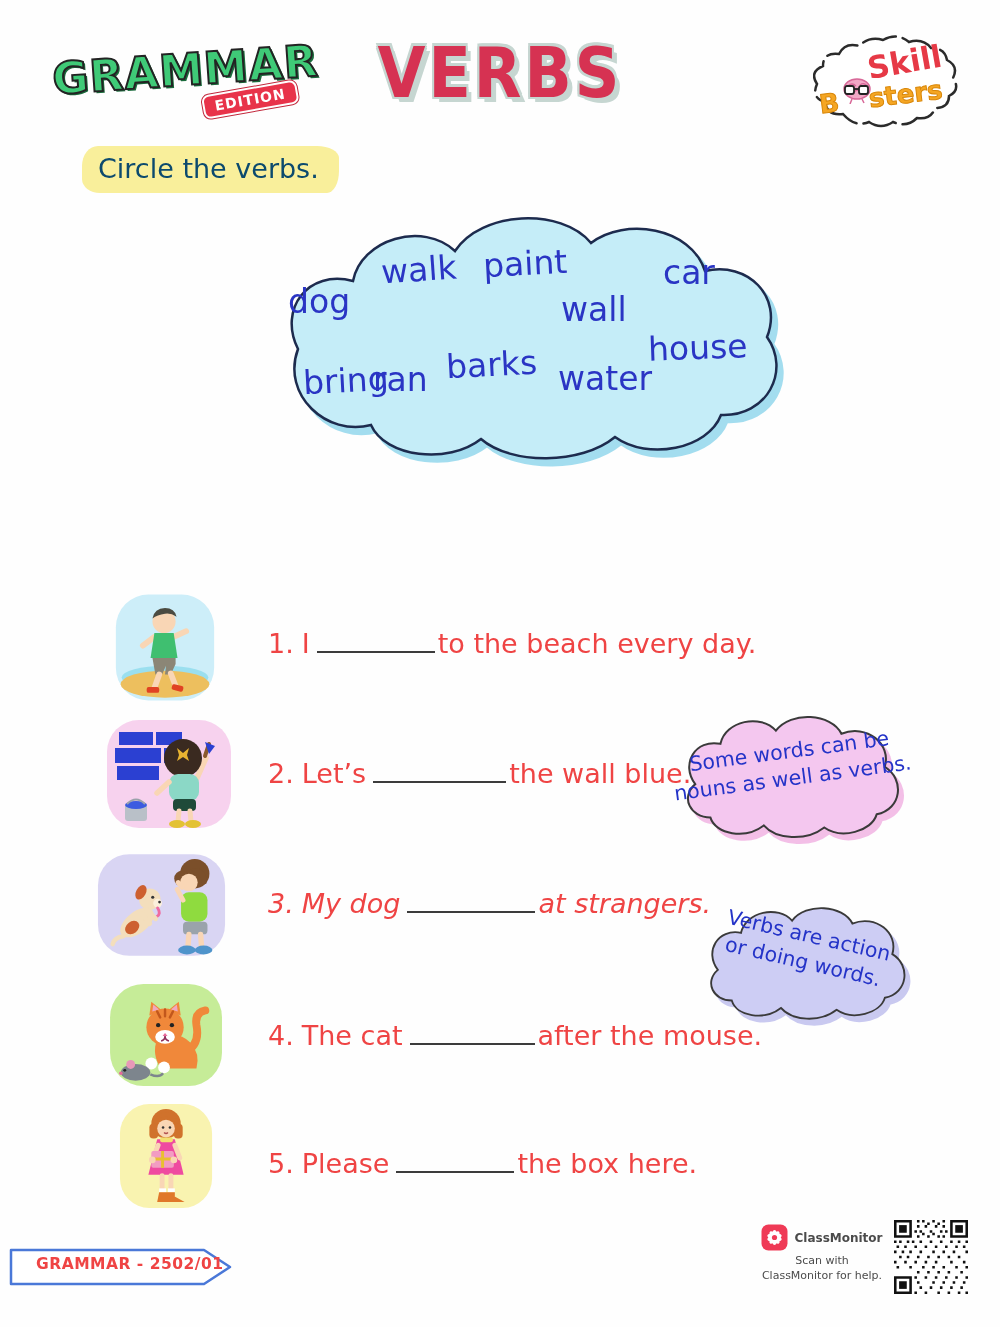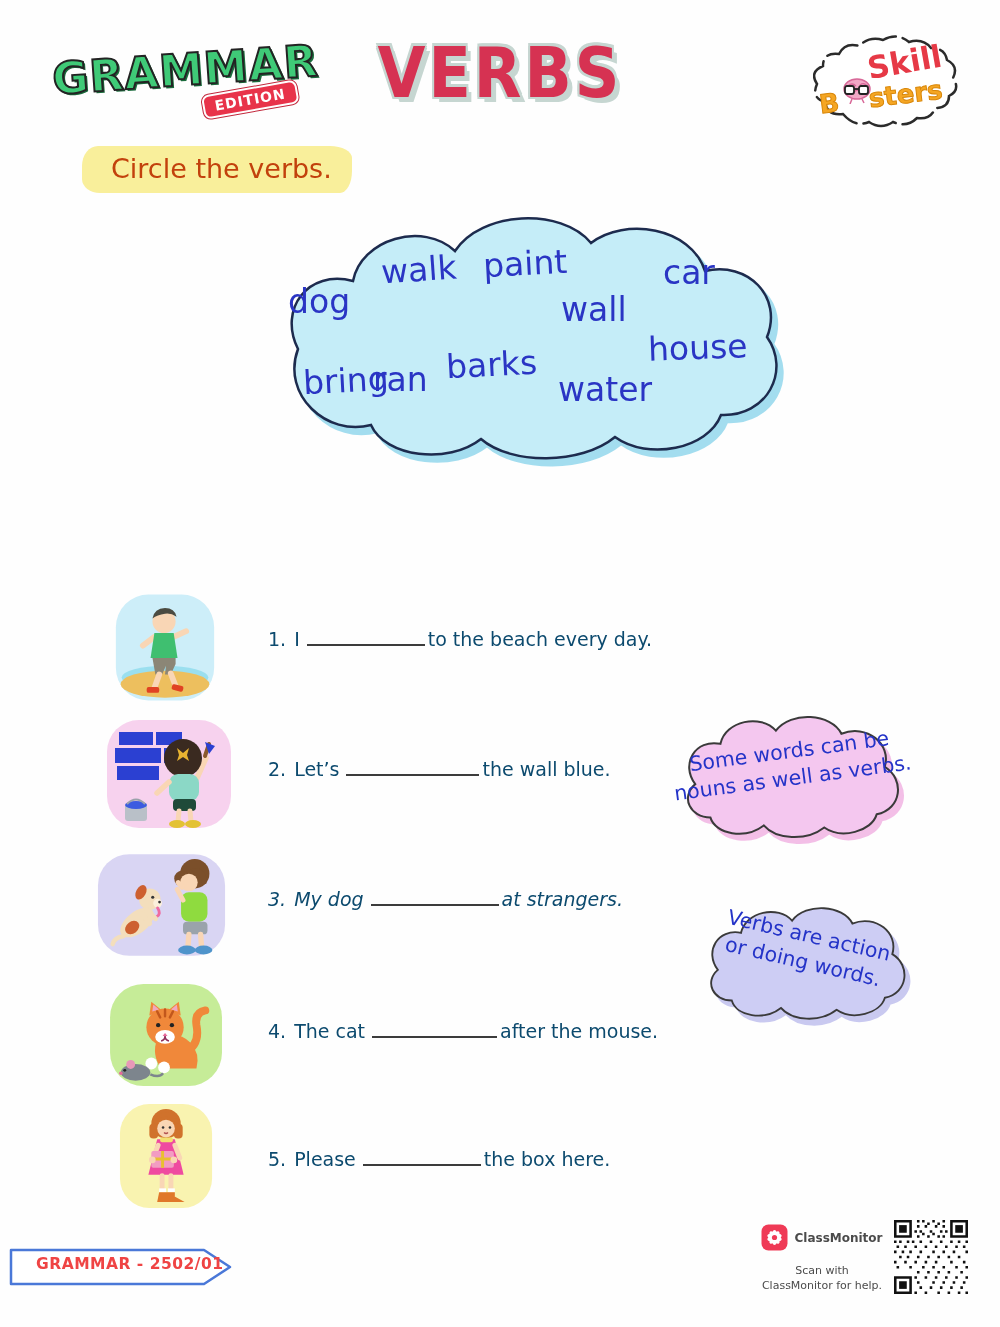--- a/index.html
+++ b/index.html
@@ -21,34 +21,34 @@
       0 -2px 0 #c6d6d1,0 2px 0 #c6d6d1,-2px 0 0 #c6d6d1,2px 0 0 #c6d6d1,5px 5px 0 #c6d6d1;}
   .skill-logo{position:absolute;left:813px;top:26px;width:168px;height:108px;}
   .skill-word{position:absolute;left:54px;top:18px;font-size:31px;font-weight:800;color:#e63946;
     transform:rotate(-10deg);text-shadow:1px 1px 0 #fff;}
   .boosters-line{position:absolute;left:6px;top:56px;font-size:26px;font-weight:800;color:#f5a623;
     transform:rotate(-7deg);-webkit-text-stroke:1px #d88608;}
   .boosters-line .rest{margin-left:30px;}
   .brain{position:absolute;left:27px;top:52px;width:34px;height:26px;}
 
   
-  .hl{position:absolute;font-size:27px;color:#c2410c;padding:7px 20px 9px 29px;white-space:nowrap;}
+  .hl{position:absolute;font-size:27px;color:#0c4a6e;padding:7px 20px 9px 16px;white-space:nowrap;}
   .hl-yellow{left:82px;top:146px;background:#f9ef9b;
     border-radius:16px 22px 12px 18px/20px 12px 22px 14px;}
   .hl-green{left:80px;top:486px;background:#c9ee78;
     border-radius:10px 18px 12px 16px/16px 12px 18px 10px;}
 
   
   .cloud-wrap{position:absolute;left:243px;top:198px;width:540px;height:272px;}
   .cloud-svg{position:absolute;left:0;top:0;filter:drop-shadow(6px 7px 0 #a3ddef);}
   .cloud-word{position:absolute;font-size:33px;color:#2a35c4;white-space:nowrap;}
 
   
   .thumb{position:absolute;}
-  .sentence{position:absolute;font-size:19px;color:#0c4a6e;white-space:nowrap;}
+  .sentence{position:absolute;font-size:27px;color:#ef4444;white-space:nowrap;}
   .sentence .num{margin-right:8px;}
   .blank{display:inline-block;border-bottom:2px solid #3c3c3c;height:0.85em;
     margin-left:7px;margin-right:3px;vertical-align:baseline;}
 
   
   .tip{position:absolute;}
   .tip-svg{position:absolute;left:0;top:0;}
   .tip-pink .tip-svg{filter:drop-shadow(5px 6px 0 #f3bfe7);}
   .tip-purple .tip-svg{filter:drop-shadow(5px 6px 0 #c9c9f0);}
   .tip-text{position:absolute;width:100%;text-align:center;font-size:20.5px;color:#2433c8;
@@ -56,21 +56,21 @@
   .tip-pink .tip-text{top:40px;transform:rotate(-7.5deg);}
   .tip-purple .tip-text{top:40px;transform:rotate(13deg);}
 
   
   .footer-banner{position:absolute;left:8px;top:1246px;width:230px;height:42px;}
   .footer-banner-text{position:absolute;left:28px;top:9px;font-size:15.5px;font-weight:700;
     letter-spacing:0.5px;color:#ef4444;}
   .cm-block{position:absolute;left:752px;top:1224px;width:140px;text-align:center;}
   .cm-row{display:flex;align-items:center;justify-content:center;gap:6px;}
   .cm-name{font-size:12px;font-weight:700;color:#4b4b4b;}
-  .cm-scan{font-size:11px;color:#4b4b4b;line-height:1.35;margin-top:13px;}
+  .cm-scan{font-size:11px;color:#4b4b4b;line-height:1.35;margin-top:3px;}
   .qr{position:absolute;left:894px;top:1220px;width:74px;height:74px;}
 </style>
 </head>
 <body>
 
 <div class="page">
 
   <div class="grammar-logo">
     <span class="grammar-word">GRAMMAR</span>
     <span class="edition-badge">EDITION</span>
@@ -103,21 +103,21 @@
       <path d="M55 150 C35 110,65 70,110 82 C118 40,180 22,212 52 C238 12,318 8,348 44 C382 18,448 28,462 72 C505 62,540 98,524 138 C548 172,524 218,478 216 C465 250,405 262,372 238 C338 266,268 266,238 240 C205 266,142 258,128 226 C84 238,38 196,55 150 Z" fill="#c5edf8" stroke="#1d2b4e" stroke-width="2.5"></path>
     </svg>
     <span class="cloud-word" style="left:45px;top:84px;">dog</span>
     <span class="cloud-word" style="left:138px;top:52px;transform:rotate(-4deg);">walk</span>
     <span class="cloud-word" style="left:240px;top:46px;transform:rotate(-3deg);">paint</span>
     <span class="cloud-word" style="left:420px;top:55px;">car</span>
     <span class="cloud-word" style="left:318px;top:92px;">wall</span>
     <span class="cloud-word" style="left:130px;top:118px;margin-top:44px;">ran</span>
     <span class="cloud-word" style="left:405px;top:130px;transform:rotate(-2deg);">house</span>
     <span class="cloud-word" style="left:203px;top:147px;transform:rotate(-3deg);">barks</span>
-    <span class="cloud-word" style="left:315px;top:172px;">water</span>
+    <span class="cloud-word" style="left:315px;top:161px;">water</span>
     <span class="cloud-word" style="left:60px;top:163px;transform:rotate(-3deg);">bring</span>
   </div>
 
 
   <svg class="thumb" style="left:112px;top:592px;" width="106" height="112" viewBox="0 0 110 115">
     <rect x="4" y="2" width="102" height="110" rx="34" fill="#cdeef9"></rect>
     <ellipse cx="55" cy="88" rx="45" ry="12" fill="#9adfef"></ellipse>
     <ellipse cx="55" cy="95" rx="46" ry="14" fill="#edbf5e"></ellipse>
     <path d="M44 46 L32 55" stroke="#f9d6b5" stroke-width="6" stroke-linecap="round"></path>
     <path d="M64 46 L77 40" stroke="#f9d6b5" stroke-width="6" stroke-linecap="round"></path>

